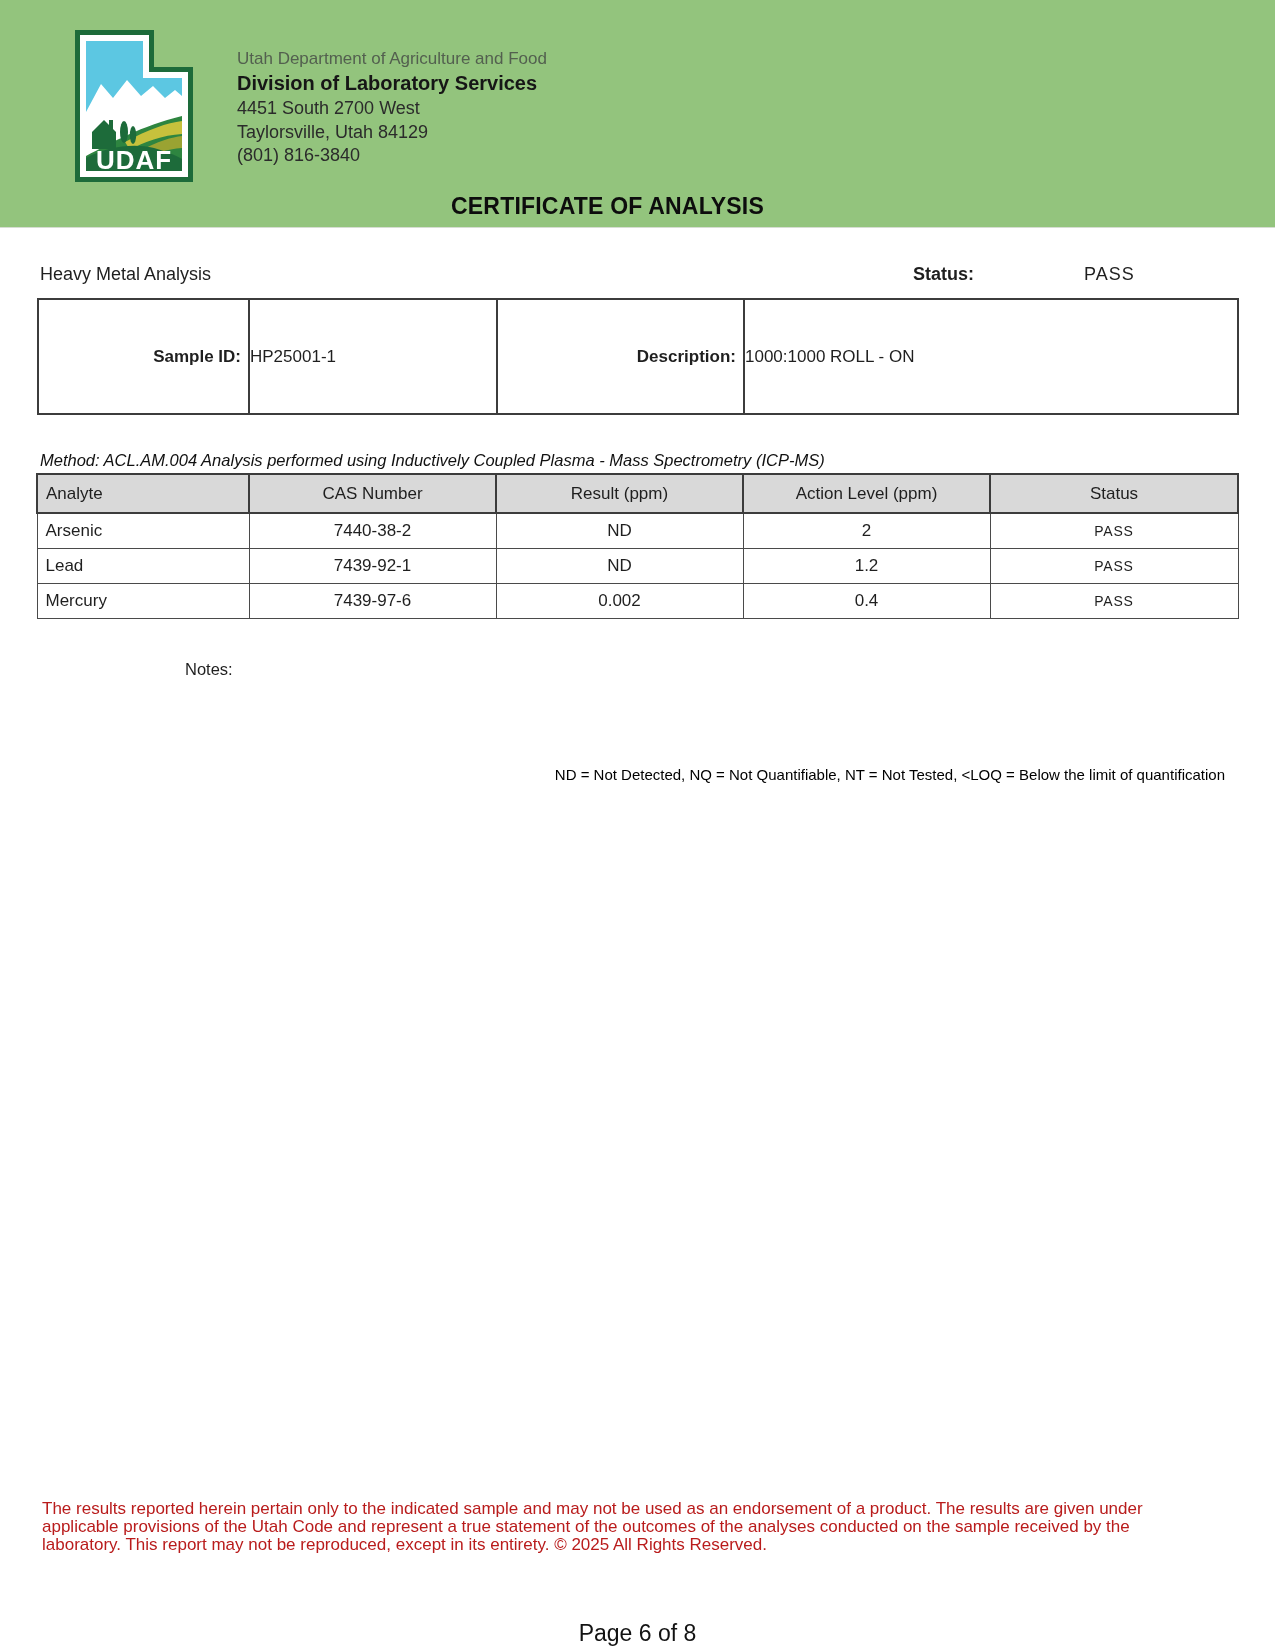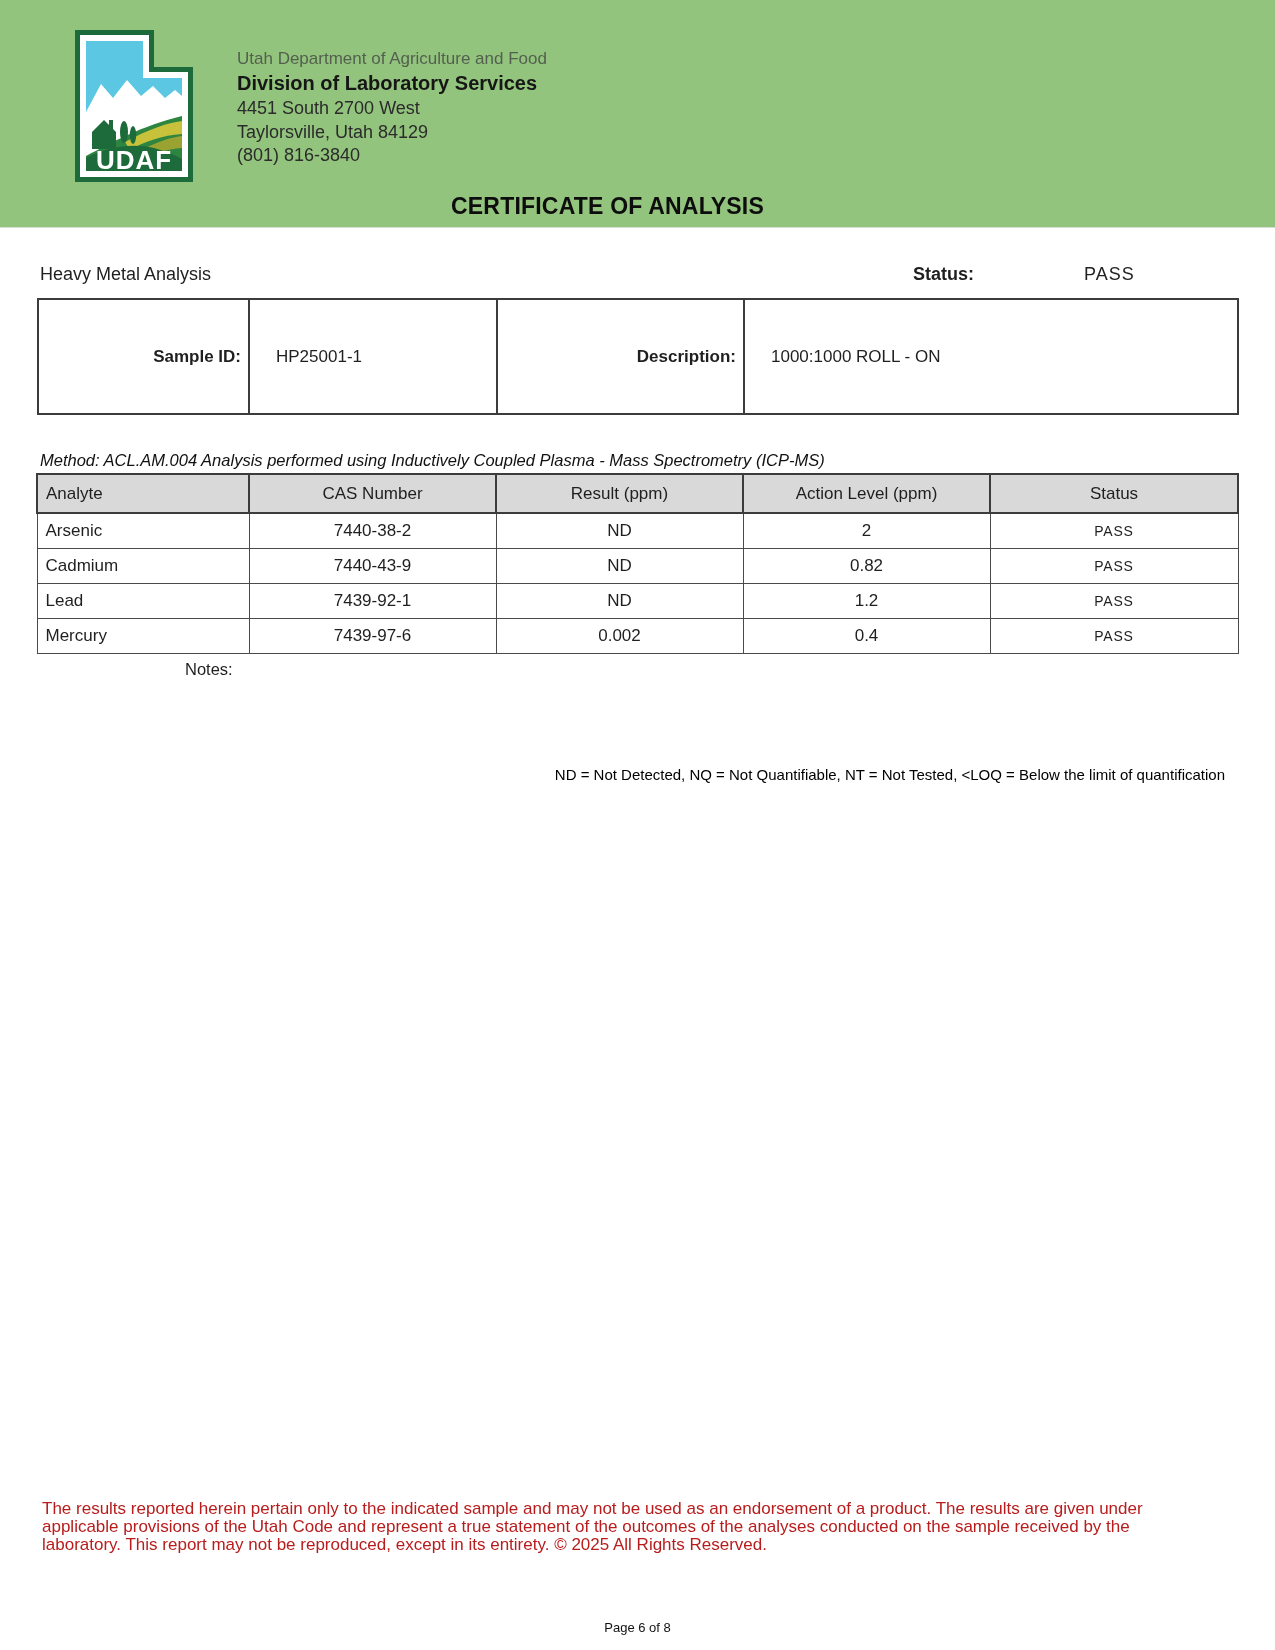--- a/index.html
+++ b/index.html
@@ -20,41 +20,41 @@
   
   .section-title { position:absolute; left:40px; top:264px; font-size:18px; font-weight:normal; }
   .status-label  { position:absolute; left:913px; top:264px; font-size:18px; font-weight:bold; }
   .status-value  { position:absolute; left:1084px; top:264px; font-size:18px; letter-spacing:1px; }
 
   
   table { border-collapse:collapse; table-layout:fixed; }
   .sample-table { position:absolute; left:37px; top:298px; width:1200px; height:117px; }
   .sample-table td { border:2px solid #3c3c3c; font-size:17px; vertical-align:middle; }
   .sample-table td.lbl { font-weight:bold; text-align:right; padding-right:7px;border-radius:27px; }
-  .sample-table td.val { text-align:left; padding-left:26px; }
+  .sample-table td.val { text-align:left; padding-left:0; }
 
   
   .method-line { position:absolute; left:40px; top:451px; font-size:16.5px; font-style:italic; color:#111; }
 
   
   .results-table { position:absolute; left:36px; top:473px; width:1201px; }
   .results-table th { background:#d9d9d9; border:2px solid #3c3c3c; height:39px;
                       font-size:17px; font-weight:normal; }
   .results-table td { border:1.5px solid #4a4a4a; height:35px; font-size:17px; text-align:center; }
   .results-table th.col-analyte, .results-table td.col-analyte { text-align:left; padding-left:8px; }
   .results-table td.col-status { font-size:14px; letter-spacing:0.8px; }
 
   .notes-label { position:absolute; left:185px; top:660px; font-size:16.5px; }
   .legend-line { position:absolute; right:50px; top:766px; font-size:15px; color:#000000; }
 
   
   .disclaimer { position:absolute; left:42px; top:1500px; width:1142px;
                 font-size:17px; line-height:18px; color:#b91c1c; }
   .page-number { position:absolute; left:0; top:1620px; width:1275px; text-align:center;
-                 font-size:13px; color:#121212; }
+                 font-size:23px; color:#121212; }
 </style>
 </head>
 <body>
 
 <div class="band">
 
   <div class="logo-wrap">
     <svg width="118" height="152" viewBox="0 0 118 152">
 
       <path d="M0,0 H79 V37 H118 V152 H0 Z" fill="#1d6b3a"></path>
@@ -140,27 +140,20 @@
   </thead>
   <tbody>
     <tr>
       <td class="col-analyte">Arsenic</td>
       <td>7440-38-2</td>
       <td>ND</td>
       <td>2</td>
       <td class="col-status">PASS</td>
     </tr>
     <tr>
-      <td class="col-analyte">Cadmium</td>
-      <td>7440-43-9</td>
-      <td>ND</td>
-      <td>0.82</td>
-      <td class="col-status">PASS</td>
-    </tr>
-    <tr>
       <td class="col-analyte">Lead</td>
       <td>7439-92-1</td>
       <td>ND</td>
       <td>1.2</td>
       <td class="col-status">PASS</td>
     </tr>
     <tr>
       <td class="col-analyte">Mercury</td>
       <td>7439-97-6</td>
       <td>0.002</td>

